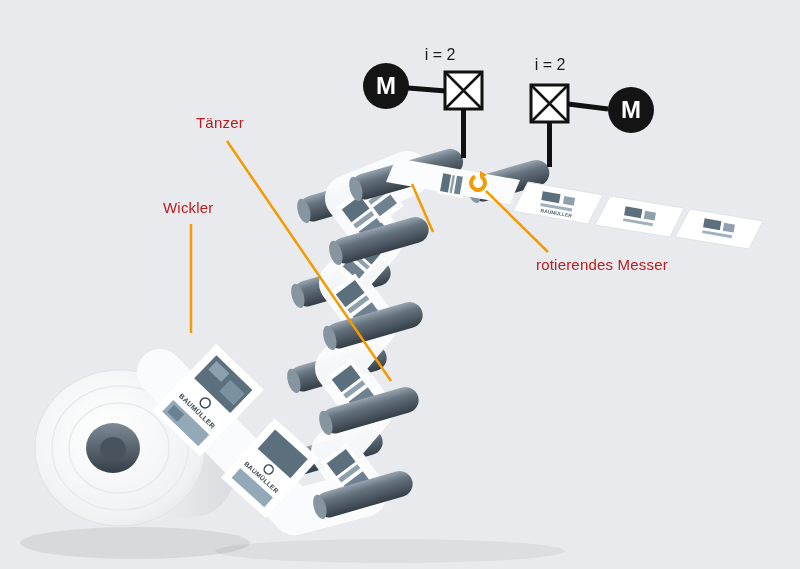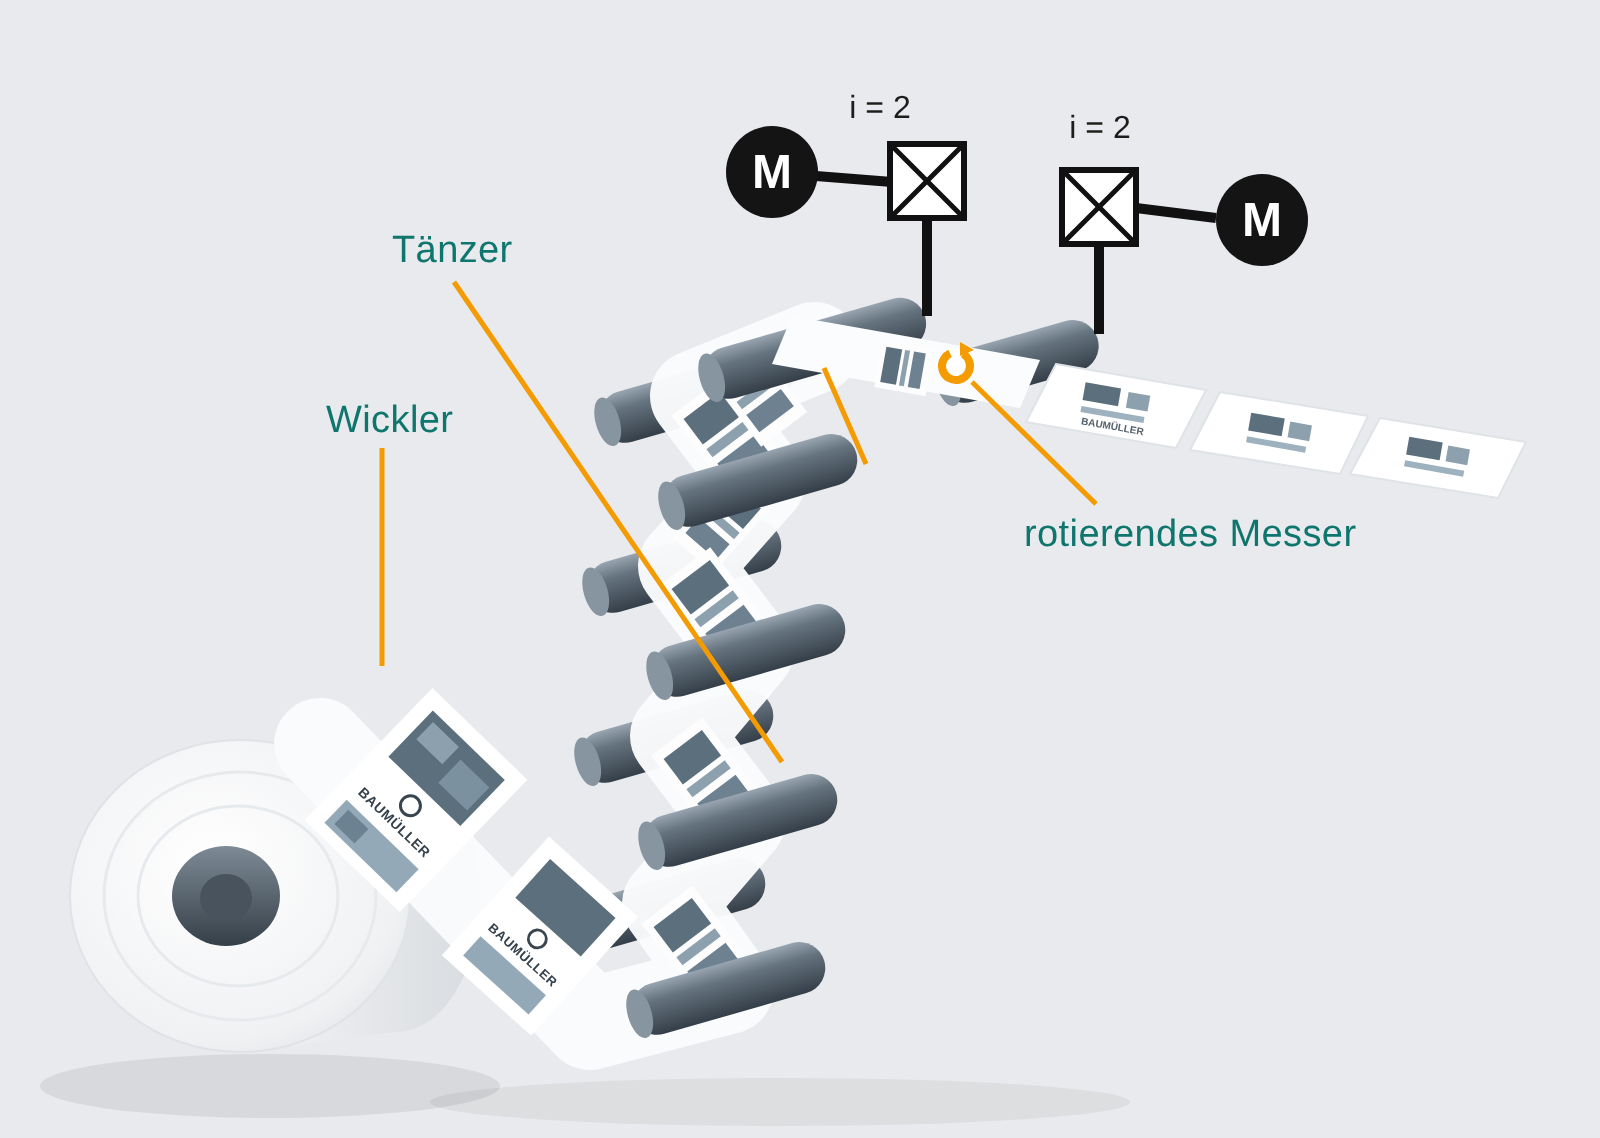--- a/index.html
+++ b/index.html
@@ -2,21 +2,21 @@
 <html><head>
 <meta charset="utf-8">
 <style>
   html,body{margin:0;padding:0;}
   .canvas{
     position:relative;width:800px;height:569px;background:#e8eaed;
     overflow:hidden;font-family:"Liberation Sans",sans-serif;
   }
   .canvas svg{position:absolute;left:0;top:0;}
   .label{
-    position:absolute;color:#0f766e;font-size:19px;font-weight:500;
+    position:absolute;color:#b91c1c;font-size:15px;font-weight:500;
     letter-spacing:.2px;white-space:nowrap;line-height:1.25;
   }
   .ratio{
     position:absolute;color:#1d1d1b;font-size:16px;font-weight:500;
     width:48px;text-align:center;
   }
   svg text{font-family:"Liberation Sans",sans-serif;}
 </style>
 </head>
 <body>
@@ -195,17 +195,17 @@
   <g stroke="#f39b00" stroke-width="2.5">
     <line x1="191" y1="224" x2="191" y2="333"></line>
     <line x1="227" y1="141" x2="391" y2="381"></line>
     <line x1="433" y1="232" x2="412" y2="184"></line>
     <line x1="548" y1="252" x2="486" y2="191"></line>
   </g>
 </svg>
 
 <div class="label" style="left:163px;top:199px;text-align:right;">Wickler</div>
 <div class="label" style="left:196px;top:114px;">Tänzer</div>
-<div class="label" style="left:512px;top:256px;">rotierendes Messer</div>
+<div class="label" style="left:536px;top:256px;">rotierendes Messer</div>
 <div class="ratio" style="left:416px;top:46px;">i = 2</div>
 <div class="ratio" style="left:526px;top:56px;">i = 2</div>
 
 </div>
 
 </body></html>

